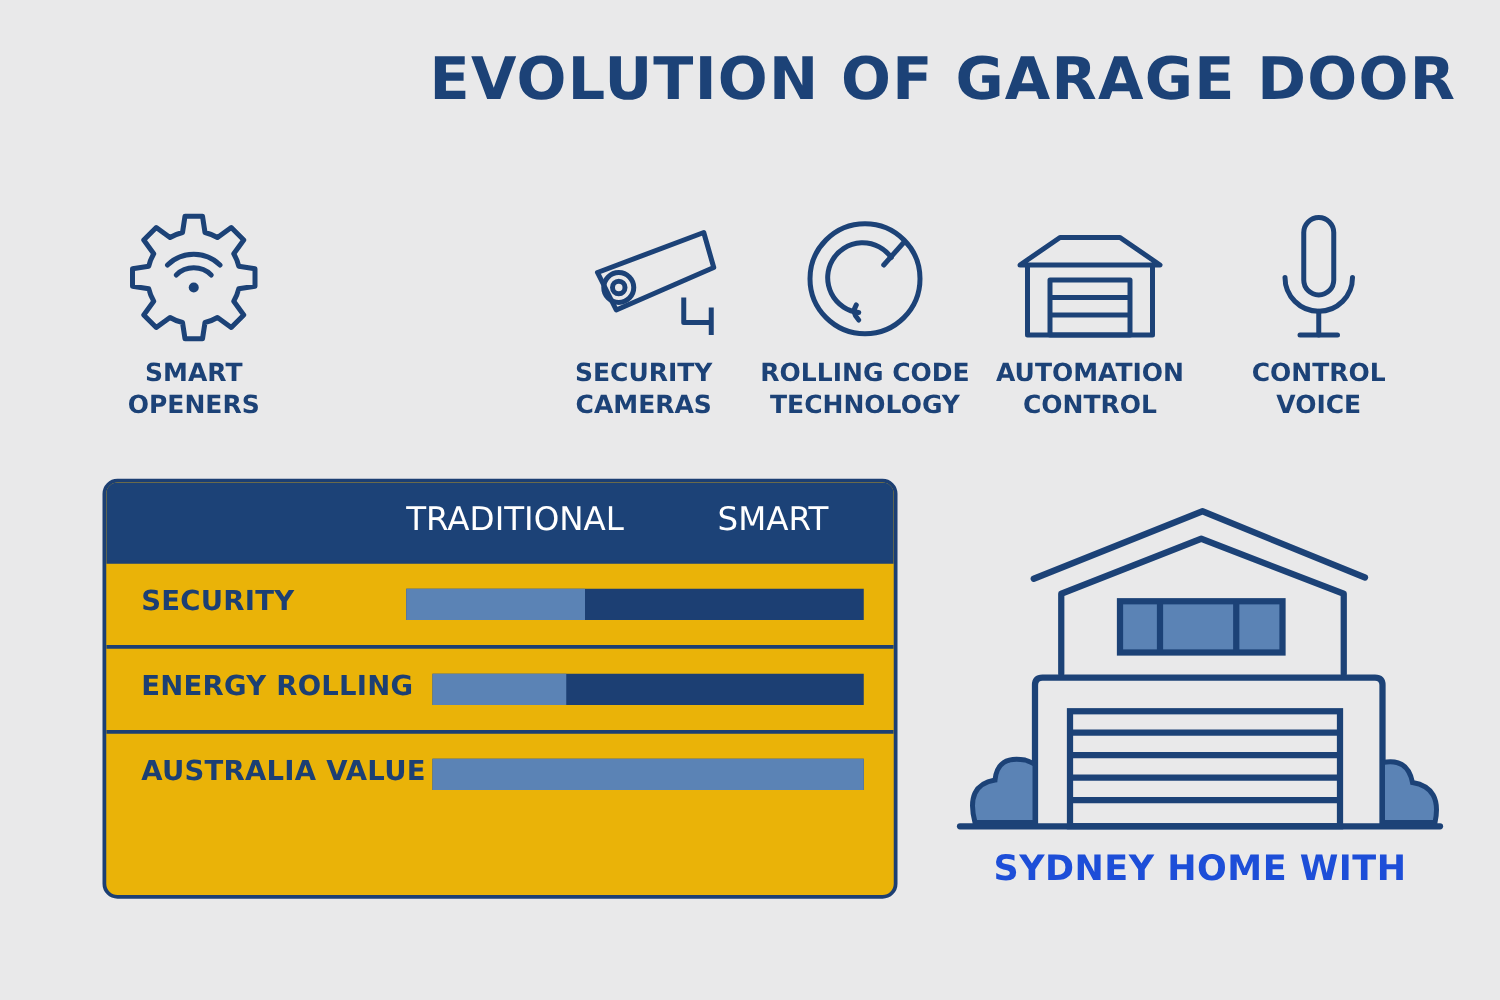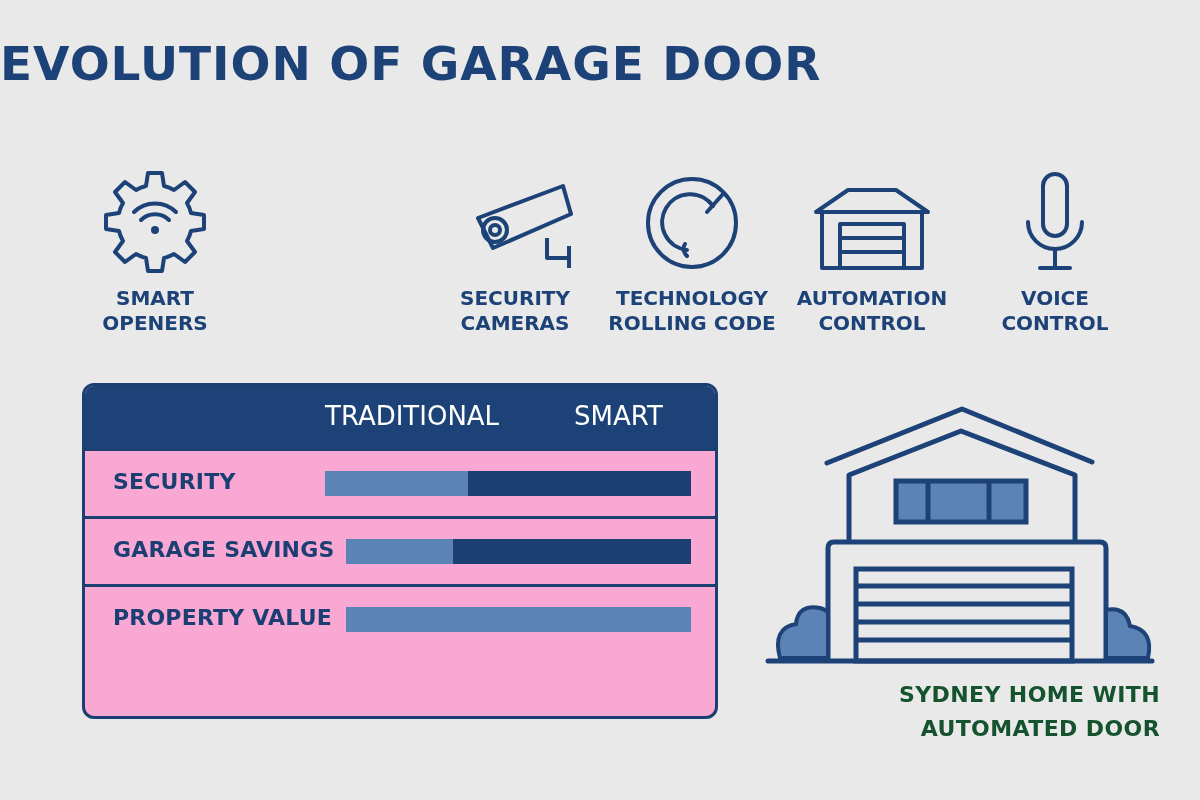--- a/index.html
+++ b/index.html
@@ -5,35 +5,35 @@
   * { box-sizing: border-box; margin: 0; padding: 0; }
   html, body { width: 1200px; height: 800px; overflow: hidden; }
   body {
     background: #e9e9ea;
     font-family: "DejaVu Sans", "Liberation Sans", sans-serif;
     color: #1a3f73;
     position: relative;
   }
   .title {
     position: absolute; left: 0; top: 36px; width: 1165px;
-    text-align: left; font-weight: bold; font-size: 47px;
+    text-align: right; font-weight: bold; font-size: 47px;
     line-height: 56px; letter-spacing: 1px; color: #1c4277;
   }
   .title span { display: block; }
   .features { position: absolute; top: 168px; left: 0; width: 1200px; height: 180px; }
   .feature { position: absolute; top: 0; width: 200px; text-align: center; }
   .feature svg { display: block; margin: 0 auto; }
   .feature .label {
     position: absolute; top: 118px; left: 0; width: 200px;
     font-weight: bold; font-size: 20px; line-height: 25px; color: #1c4277;
   }
   .feature .label span { display: block; }
   .compare {
     position: absolute; left: 82px; top: 383px; width: 636px; height: 336px;
-    border: 3px solid #1c3f73; border-radius: 12px; overflow: hidden; background: #f9a8d4;
+    border: 3px solid #1c3f73; border-radius: 12px; overflow: hidden; background: #eab308;
   }
   .compare-header {
     height: 62px; background: #1c4277; position: relative;
   }
   .compare-header .col {
     position: absolute; top: 14px; color: #fff; font-size: 26px; line-height: 32px;
   }
   .row {
     position: relative; height: 68px; border-top: 3px solid #1c3f73;
   }
@@ -42,22 +42,22 @@
     position: absolute; left: 28px; top: 18px; font-weight: bold; font-size: 22px;
     color: #1c3f73; letter-spacing: 0.2px;
   }
   .bar {
     position: absolute; top: 20px; height: 25px; background: #1c3f73;
     right: 24px;
   }
   .bar .fill { position: absolute; left: 0; top: 0; bottom: 0; background: #5b83b5; }
   .house-wrap { position: absolute; left: 760px; top: 400px; width: 400px; height: 350px; }
   .house-caption {
-    position: absolute; left: 0; top: 278px; width: 400px; text-align: right;
-    font-weight: bold; font-size: 22px; line-height: 34px; color: #14532d; letter-spacing: 0.4px;
+    position: absolute; left: 0; top: 278px; width: 400px; text-align: center;
+    font-weight: bold; font-size: 28px; line-height: 34px; color: #1d4ed8; letter-spacing: 0.4px;
   }
   .house-caption span { display: block; }
 </style>
 </head>
 <body>
 
 <h1 class="title">
   <span>EVOLUTION OF GARAGE DOOR</span>
 </h1>
 
@@ -98,22 +98,22 @@
   <div class="feature" style="left:592px">
     <svg width="110" height="110" viewBox="0 0 110 110">
       <g fill="none" stroke="#1c4277" stroke-width="4" stroke-linecap="round">
         <circle cx="55" cy="55" r="44"></circle>
         <path d="M76 38 A28 28 0 1 0 50 82"></path>
         <line x1="70" y1="44" x2="86" y2="26"></line>
         <path d="M48 76 q-4 6 2 12"></path>
       </g>
     </svg>
     <div class="label">
+      <span>ROLLING CODE</span>
       <span>TECHNOLOGY</span>
-      <span>ROLLING CODE</span>
     </div>
   </div>
 
   <div class="feature" style="left:772px">
     <svg width="120" height="110" viewBox="0 0 120 110">
       <g fill="none" stroke="#1c4277" stroke-width="4" stroke-linejoin="round">
         <path d="M4 44 L36 22 H84 L116 44 z"></path>
         <path d="M10 44 V100 H110 V44"></path>
         <rect x="28" y="56" width="64" height="44"></rect>
         <line x1="28" y1="70" x2="92" y2="70"></line>
@@ -129,46 +129,46 @@
   <div class="feature" style="left:955px">
     <svg width="110" height="110" viewBox="0 0 110 110">
       <g fill="none" stroke="#1c4277" stroke-width="4" stroke-linecap="round">
         <rect x="43" y="6" width="24" height="62" rx="12"></rect>
         <path d="M28 54 a27 27 0 0 0 54 0"></path>
         <line x1="55" y1="81" x2="55" y2="100"></line>
         <line x1="40" y1="100" x2="70" y2="100"></line>
       </g>
     </svg>
     <div class="label">
+      <span>CONTROL</span>
       <span>VOICE</span>
-      <span>CONTROL</span>
     </div>
   </div>
 </div>
 
 <div class="compare">
   <div class="compare-header">
     <span class="col" style="left:240px">TRADITIONAL</span>
     <span class="col" style="left:489px">SMART</span>
   </div>
 
   <div class="row">
     <span class="rlabel">SECURITY</span>
     <div class="bar" style="left:240px">
       <div class="fill" style="width:39%"></div>
     </div>
   </div>
   <div class="row">
-    <span class="rlabel">GARAGE SAVINGS</span>
+    <span class="rlabel">ENERGY ROLLING</span>
     <div class="bar" style="left:261px">
       <div class="fill" style="width:31%"></div>
     </div>
   </div>
   <div class="row">
-    <span class="rlabel">PROPERTY VALUE</span>
+    <span class="rlabel">AUSTRALIA VALUE</span>
     <div class="bar" style="left:261px">
       <div class="fill" style="width:100%"></div>
     </div>
   </div>
 </div>
 
 <div class="house-wrap">
   <svg width="400" height="270" viewBox="0 0 400 270">
     <g fill="none" stroke="#1c4277" stroke-width="5" stroke-linecap="round" stroke-linejoin="round">
 
@@ -191,15 +191,14 @@
       <line x1="96" y1="204" x2="312" y2="204"></line>
       <line x1="96" y1="222" x2="312" y2="222"></line>
       <line x1="96" y1="240" x2="312" y2="240"></line>
     </g>
 
     <path d="M20 258 q-8 -30 16 -34 q2 -20 24 -16 q6 2 8 4 V258 z" fill="#5b83b5" stroke="#1c4277" stroke-width="4"></path>
     <path d="M346 258 V210 q20 -4 24 16 q24 4 18 32 z" fill="#5b83b5" stroke="#1c4277" stroke-width="4"></path>
   </svg>
   <div class="house-caption">
     <span>SYDNEY HOME WITH</span>
-    <span>AUTOMATED DOOR</span>
   </div>
 </div>
 
 </body></html>

